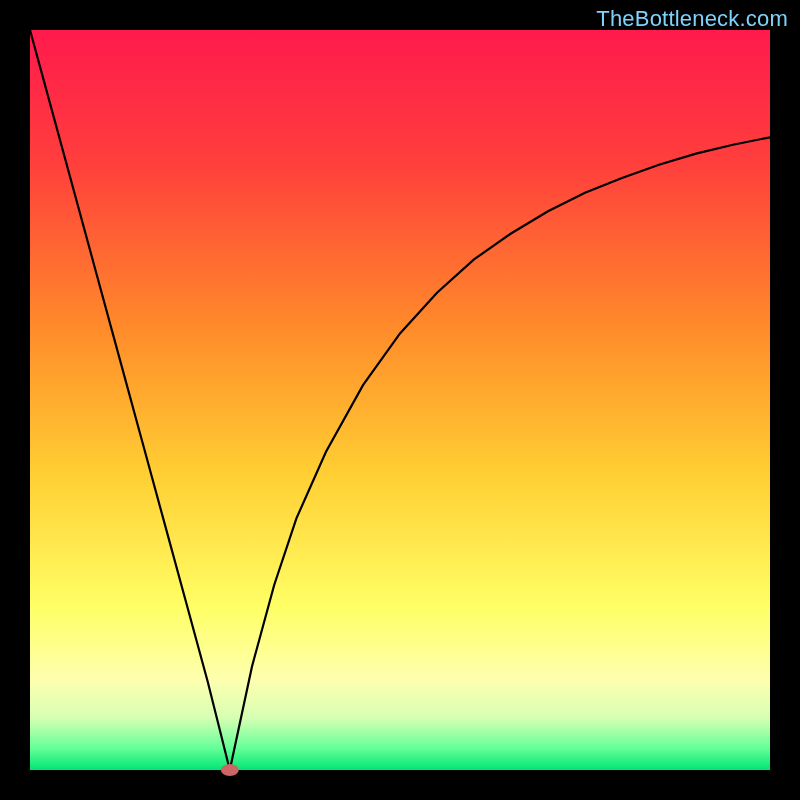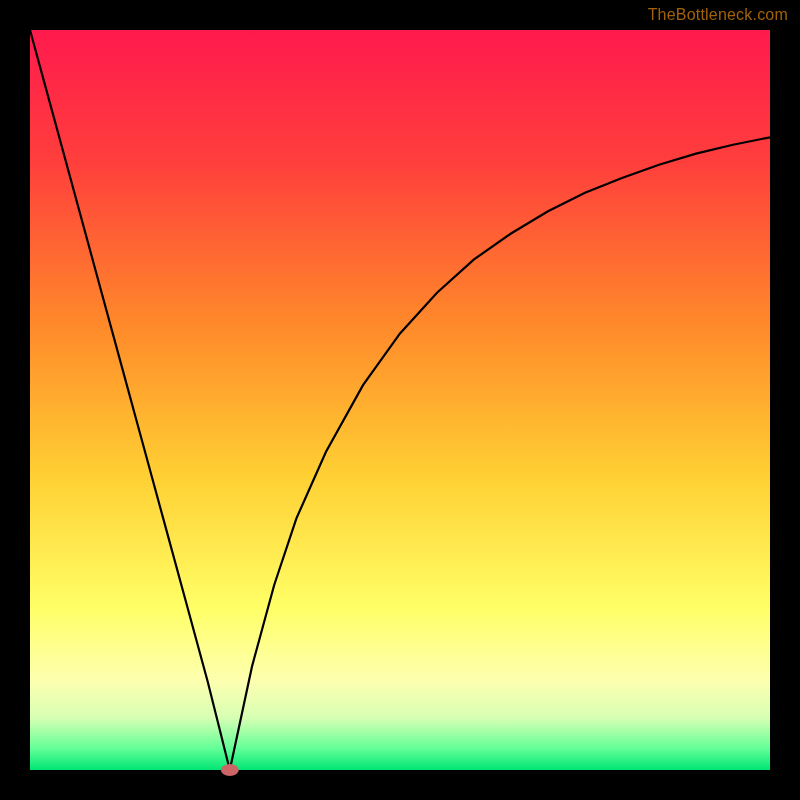--- a/index.html
+++ b/index.html
@@ -22,22 +22,22 @@
     left: 30px;
     top: 30px;
     width: 740px;
     height: 740px;
     
   }
   .watermark {
     position: absolute;
     top: 6px;
     right: 12px;
-    color: #a16207;
-    font-size: 16px;
+    color: #7dd3fc;
+    font-size: 22px;
     font-weight: 500;
     letter-spacing: 0.2px;
   }
   svg.curve {
     position: absolute;
     left: 0;
     top: 0;
     width: 740px;
     height: 740px;
     overflow: visible;

